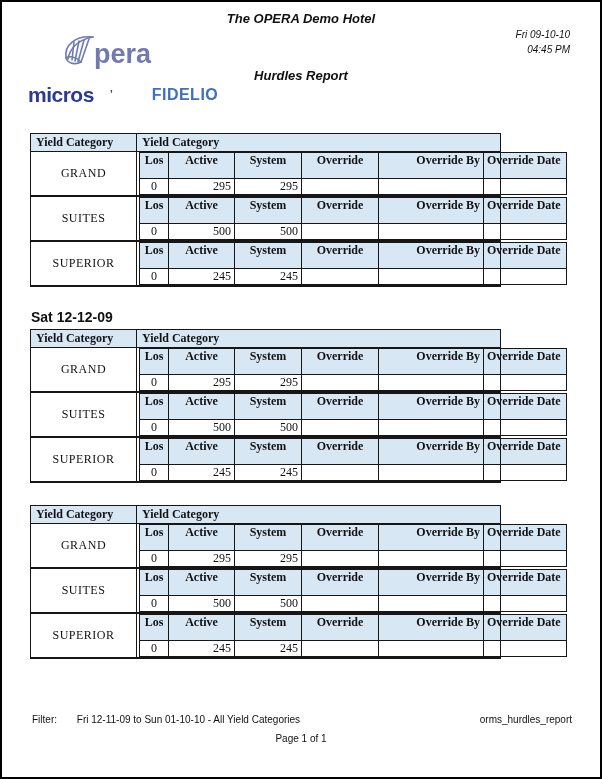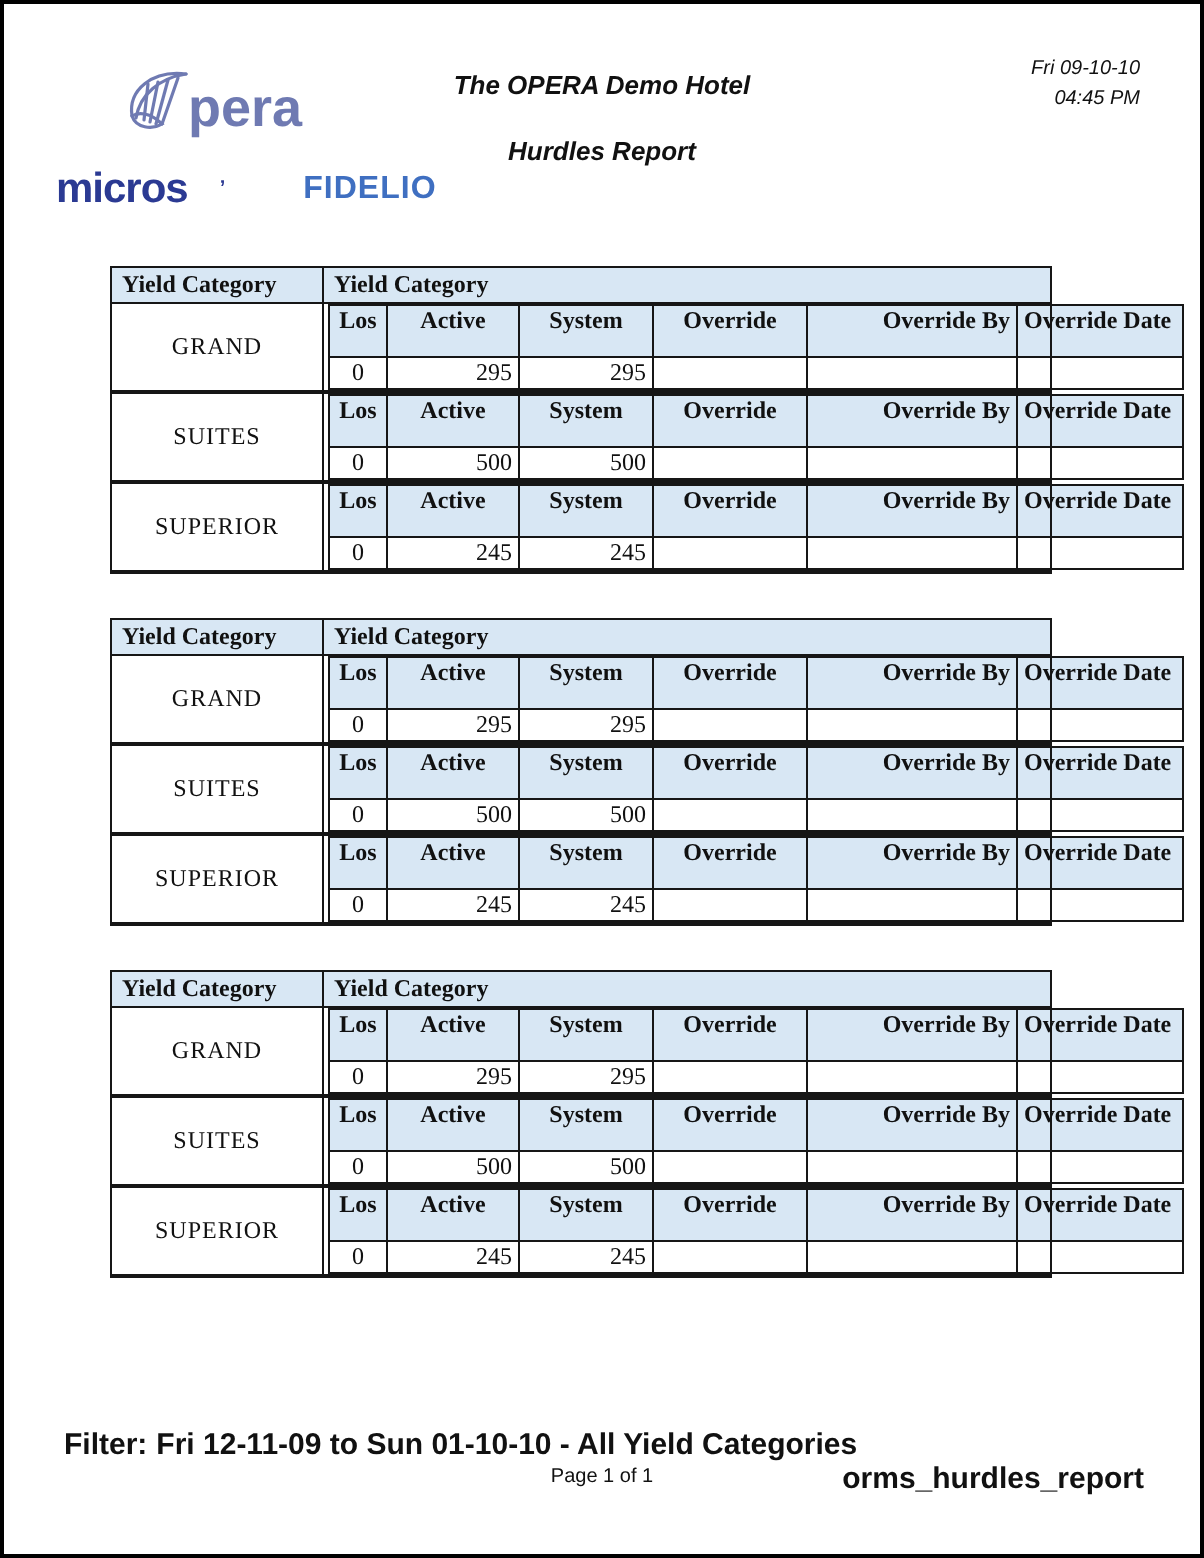--- a/index.html
+++ b/index.html
@@ -16,21 +16,21 @@
     background:#fff;
     border:2px solid #000;
     position:relative;
     font-family:"Liberation Sans",sans-serif;
     color:#111;
     overflow:hidden;
   }
   
   .report-header{position:relative;height:128px;}
   .hotel-name{
-    position:absolute;top:33px;left:0;right:0;
+    position:absolute;top:9px;left:0;right:0;
     text-align:center;
     font-size:13px;font-style:italic;font-weight:bold;
   }
   .report-title{
     position:absolute;top:66px;left:0;right:0;
     text-align:center;
     font-size:13px;font-style:italic;font-weight:bold;
   }
   .print-datetime{
     position:absolute;top:26px;right:30px;
@@ -63,21 +63,20 @@
   .day-section + .day-section{margin-top:22px;}
   .day-title{
     font-size:14px;font-weight:bold;
     margin:0 0 4px 1px;
     font-family:"Liberation Sans",sans-serif;
   }
   table.outer{
     width:471px;
     border-collapse:collapse;
     table-layout:fixed;
-    margin-left:25px;
   }
   table.outer>tbody>tr>td{border:1px solid var(--border);}
   tr.yc-row>td{
     background:var(--header-bg);
     font-family:"Liberation Serif",serif;
     font-weight:bold;font-size:12px;
     padding:1px 5px;height:15px;
   }
   td.yc-left{width:106px;}
   tr.cat-row+tr.cat-row{border-top:2px solid var(--border);}
@@ -110,22 +109,21 @@
   table.inner th:nth-child(3){width:67px;}
   table.inner th:nth-child(4){width:77px;}
   table.inner th:nth-child(5){width:105px;text-align:right;padding-left:16px;}
   table.inner th:nth-child(6){width:83px;text-align:left;}
   table.inner td{height:13px;padding:0 3px;background:#fff;}
   table.inner td:nth-child(1){text-align:center;}
   table.inner td:nth-child(2),table.inner td:nth-child(3){text-align:right;}
   
   .footer-filter{
     position:absolute;top:712px;left:30px;right:28px;
-    font-size:15px;
-    font-weight:bold;
+    font-size:10px;
   }
   .filter-label{display:inline-block;width:42px;}
   .report-id{float:right;}
   .footer-page{
     position:absolute;top:731px;left:0;right:0;
     text-align:center;font-size:10px;
   }
 </style>
 </head>
 <body>
@@ -249,20 +247,21 @@
           </tr>
         </tbody>
       </table>
     </td>
   </tr>
 </tbody>
     </table>
   </section>
 
   <section class="day-section">
+    <h2 class="day-title">Sat 12-12-09</h2>
     <table class="outer">
       <tbody>
         <tr class="yc-row">
           <td class="yc-left">Yield Category</td>
           <td class="yc-right">Yield Category</td>
         </tr>
 
   <tr class="cat-row">
     <td class="cat-cell">GRAND</td>
     <td class="detail-cell">

